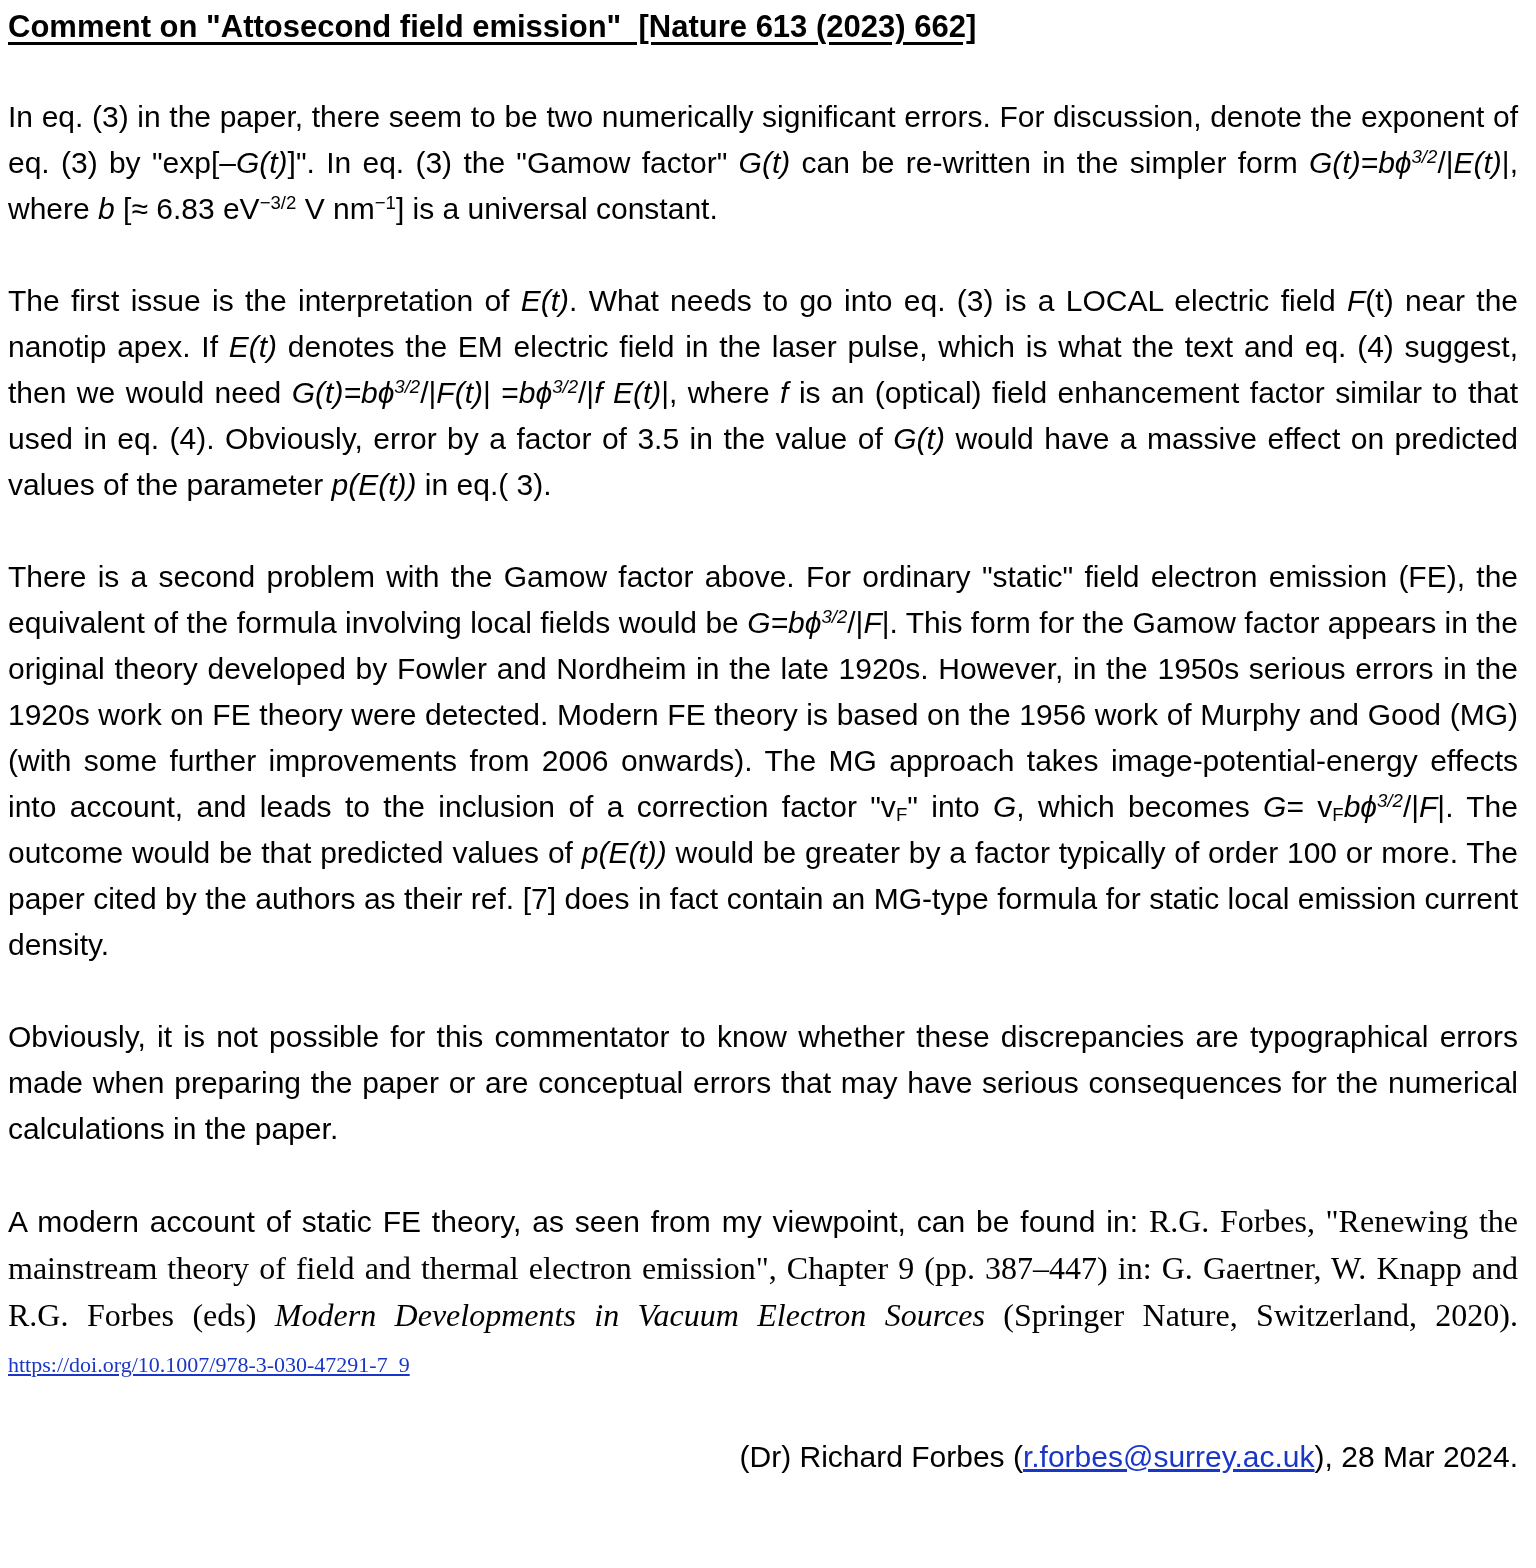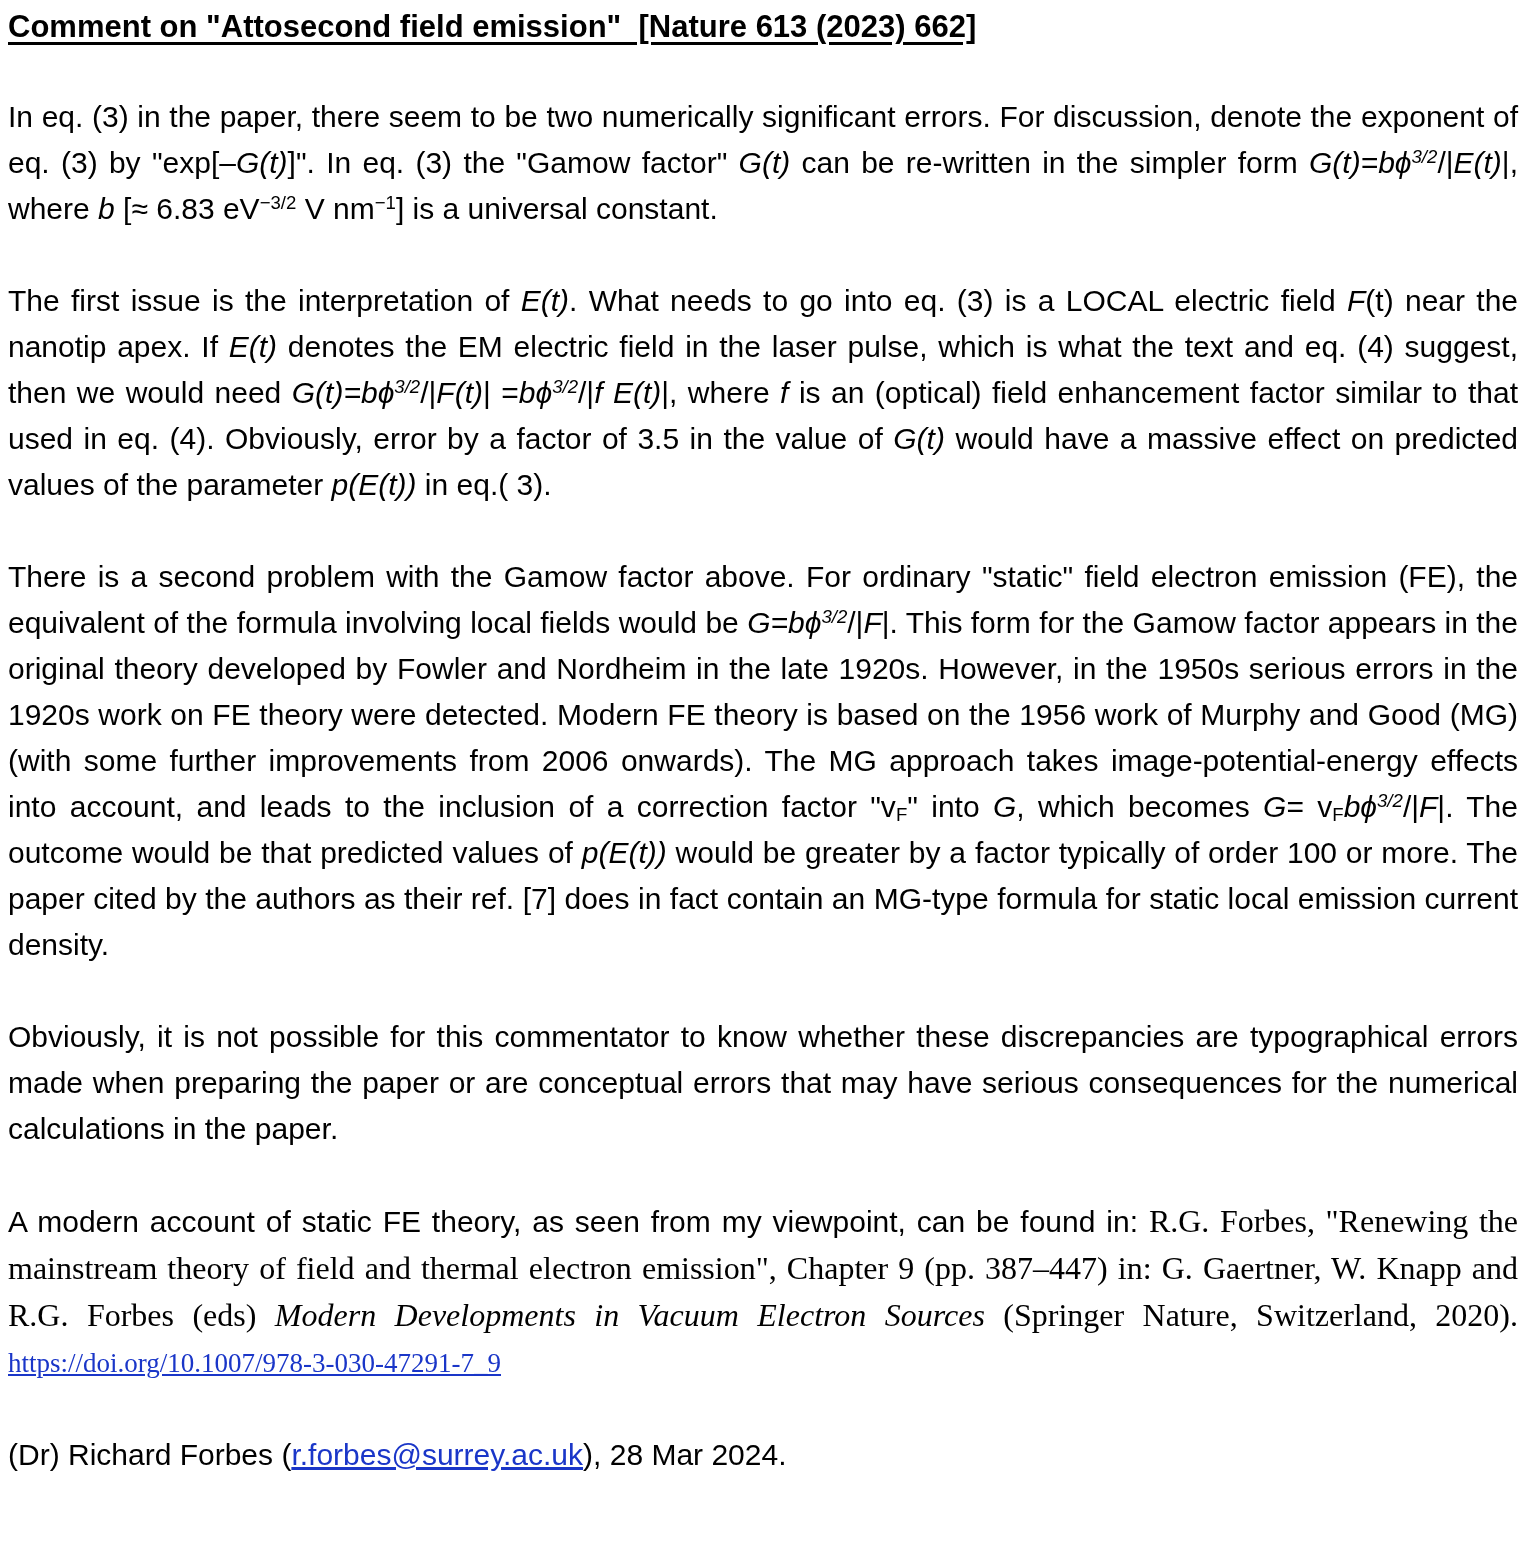--- a/index.html
+++ b/index.html
@@ -11,26 +11,26 @@
     font-family:"Liberation Sans","DejaVu Sans",sans-serif;
     font-size:30px; line-height:46px;
   }
   .doc { padding:4px 10px 0 8px; }
   h1.title {
     font-size:31px; font-weight:bold; line-height:46px;
     text-decoration:underline; text-decoration-thickness:3px; text-underline-offset:5px;
     margin:0 0 44px 0; white-space:pre;
   }
   p { margin:0 8px 46px 0; text-align:justify; }
-  p.last { text-align:left; margin-bottom:0; }
+  p.last { text-align:right; margin-bottom:0; }
   .i { font-style:italic; }
   .sup { font-size:62%; position:relative; top:-0.52em; line-height:0; }
   .sub { font-size:62%; position:relative; top:0.22em; line-height:0; }
   .serif { font-family:"Liberation Serif","DejaVu Serif",serif; font-size:32px; }
-  .small { font-size:27px;font-family:Liberation Serif, serif; }
+  .small { font-size:22px;font-family:Liberation Serif, serif; }
   a.link { color:var(--link); text-decoration:underline; cursor:pointer; }
 </style>
 </head>
 <body>
 
 <div class="doc">
   <h1 class="title">Comment on "Attosecond field emission"  [Nature 613 (2023) 662]</h1>
   <p><span>In eq. (3) in the paper, there seem to be two numerically significant errors. For discussion, denote the exponent of eq. (3) by "exp[–</span><span class="i">G(t)</span><span>]". In eq. (3) the "Gamow factor" </span><span class="i">G(t)</span><span> can be re-written in the simpler form </span><span class="i">G(t)=b</span><span class="i">ϕ</span><span class="i sup">3/2</span><span>/|</span><span class="i">E(t)</span><span>|, where </span><span class="i">b</span><span> [≈ 6.83 eV</span><span class="sup">−3/2</span><span> V nm</span><span class="sup">−1</span><span>] is a universal constant.</span></p>
   <p><span>The first issue is the interpretation of </span><span class="i">E(t)</span><span>. What needs to go into eq. (3) is a LOCAL electric field </span><span class="i">F</span><span>(t) near the nanotip apex. If </span><span class="i">E(t)</span><span> denotes the EM electric field in the laser pulse, which is what the text and eq. (4) suggest, then we would need </span><span class="i">G(t)=b</span><span class="i">ϕ</span><span class="i sup">3/2</span><span>/|</span><span class="i">F(t)</span><span>| =</span><span class="i">b</span><span class="i">ϕ</span><span class="i sup">3/2</span><span>/|</span><span class="i">f E(t)</span><span>|, where </span><span class="i">f</span><span> is an (optical) field enhancement factor similar to that used in eq. (4). Obviously, error by a factor of 3.5 in the value of </span><span class="i">G(t)</span><span> would have a massive effect on predicted values of the parameter </span><span class="i">p(E(t))</span><span> in eq.( 3).</span></p>
   <p><span>There is a second problem with the Gamow factor above. For ordinary "static" field electron emission (FE), the equivalent of the formula involving local fields would be </span><span class="i">G=b</span><span class="i">ϕ</span><span class="i sup">3/2</span><span>/|</span><span class="i">F</span><span>|. This form for the Gamow factor appears in the original theory developed by Fowler and Nordheim in the late 1920s. However, in the 1950s serious errors in the 1920s work on FE theory were detected. Modern FE theory is based on the 1956 work of Murphy and Good (MG) (with some further improvements from 2006 onwards). The MG approach takes image-potential-energy effects into account, and leads to the inclusion of a correction factor "v</span><span class="sub">F</span><span>" into </span><span class="i">G</span><span>, which becomes </span><span class="i">G</span><span>= v</span><span class="sub">F</span><span class="i">b</span><span class="i">ϕ</span><span class="i sup">3/2</span><span>/|</span><span class="i">F</span><span>|. The outcome would be that predicted values of </span><span class="i">p(E(t))</span><span> would be greater by a factor typically of order 100 or more. The paper cited by the authors as their ref. [7] does in fact contain an MG-type formula for static local emission current density.</span></p>

